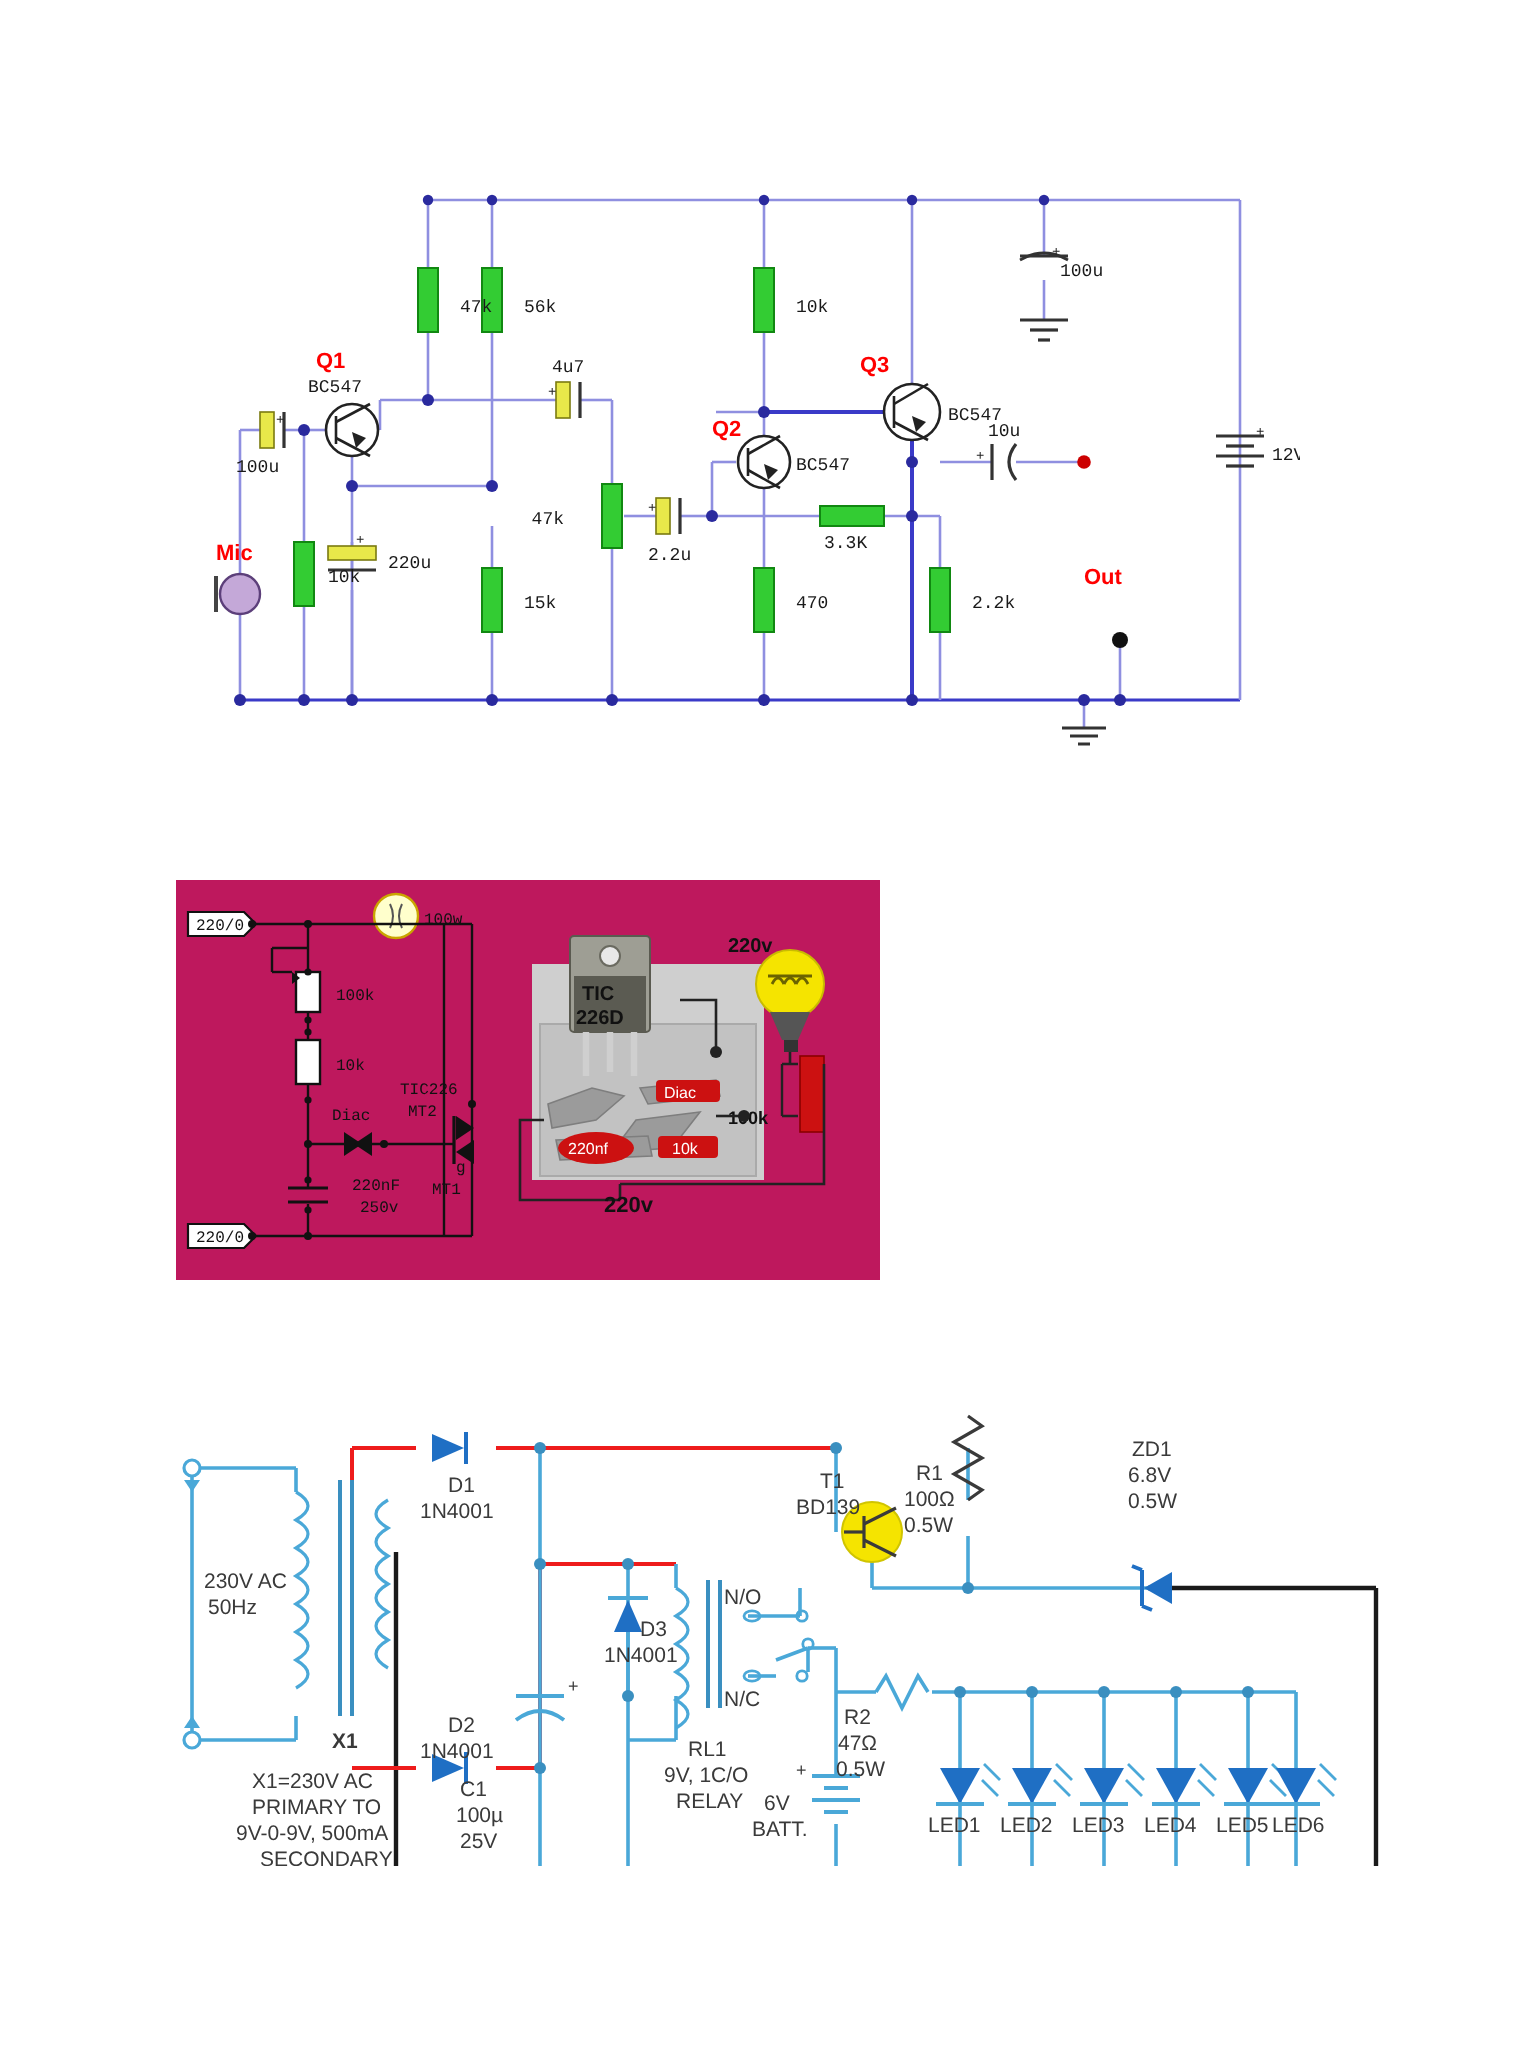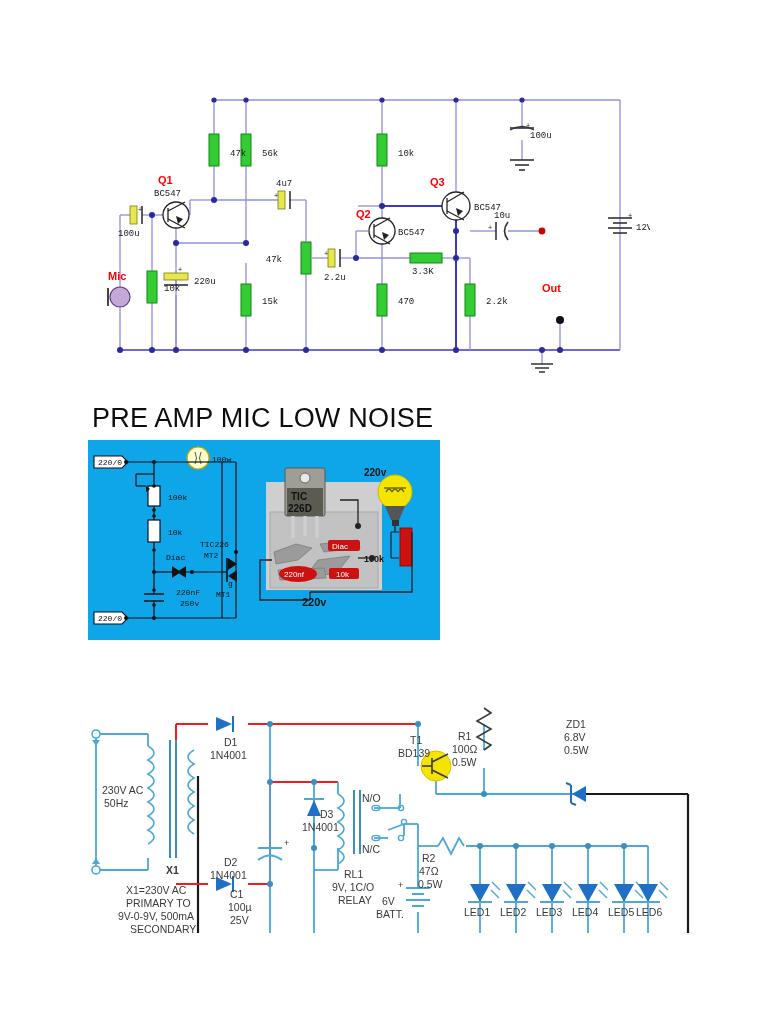--- a/index.html
+++ b/index.html
@@ -22,21 +22,21 @@
     color:#0d0d0d;
     letter-spacing:0.2px;
     white-space:nowrap;
   }
 
   
   .figure { position:absolute; }
   .fig-svg { display:block; }
 
   
-  .fig2-bg { background:#0ea5e9; }
+  .fig2-bg { background:#be185d; }
 </style>
 </head>
 <body>
 
 <div class="page">
 
   <div class="figure" style="left:90px; top:88px; width:560px; height:285px;">
     <svg class="fig-svg" width="560" height="285" viewBox="0 0 560 285">
       <defs>
         <g id="c1res-v">
@@ -291,21 +291,20 @@
         <text x="184" y="110">+</text>
         <text x="234" y="168">+</text>
         <text x="88" y="184">+</text>
         <text x="436" y="40">+</text>
         <text x="398" y="142">+</text>
         <text x="538" y="130">+</text>
       </g>
     </svg>
   </div>
 
-  <h1 class="heading" style="left:92px; top:385px;">PRE AMP MIC LOW NOISE</h1>
 
   <div class="figure fig2-bg" style="left:88px; top:440px; width:352px; height:200px;">
     <svg class="fig-svg" width="352" height="200" viewBox="0 0 352 200">
 
       <g stroke="#111" stroke-width="1.2" fill="none">
         <path d="M38 22 H148"></path>
         <path d="M38 178 H148"></path>
         <path d="M66 22 V46"></path>
         <path d="M66 66 V80"></path>
         <path d="M66 92 V110"></path>

